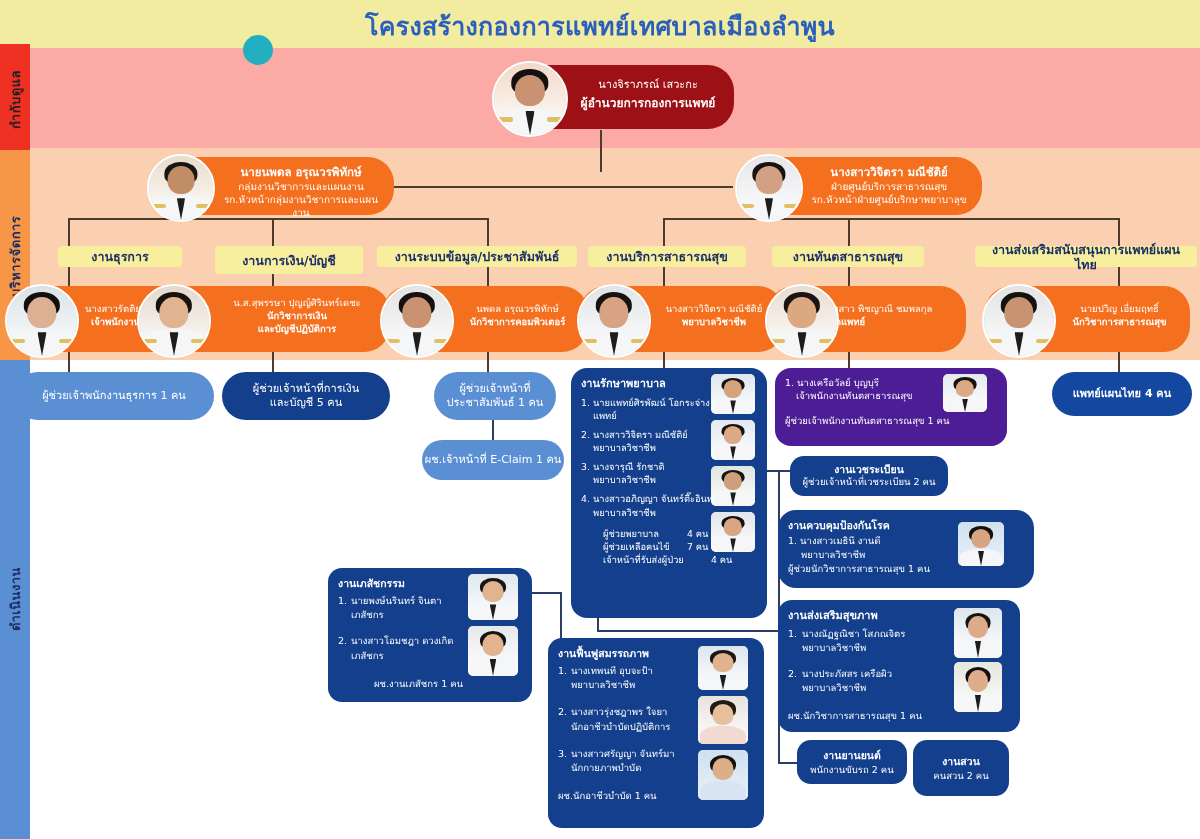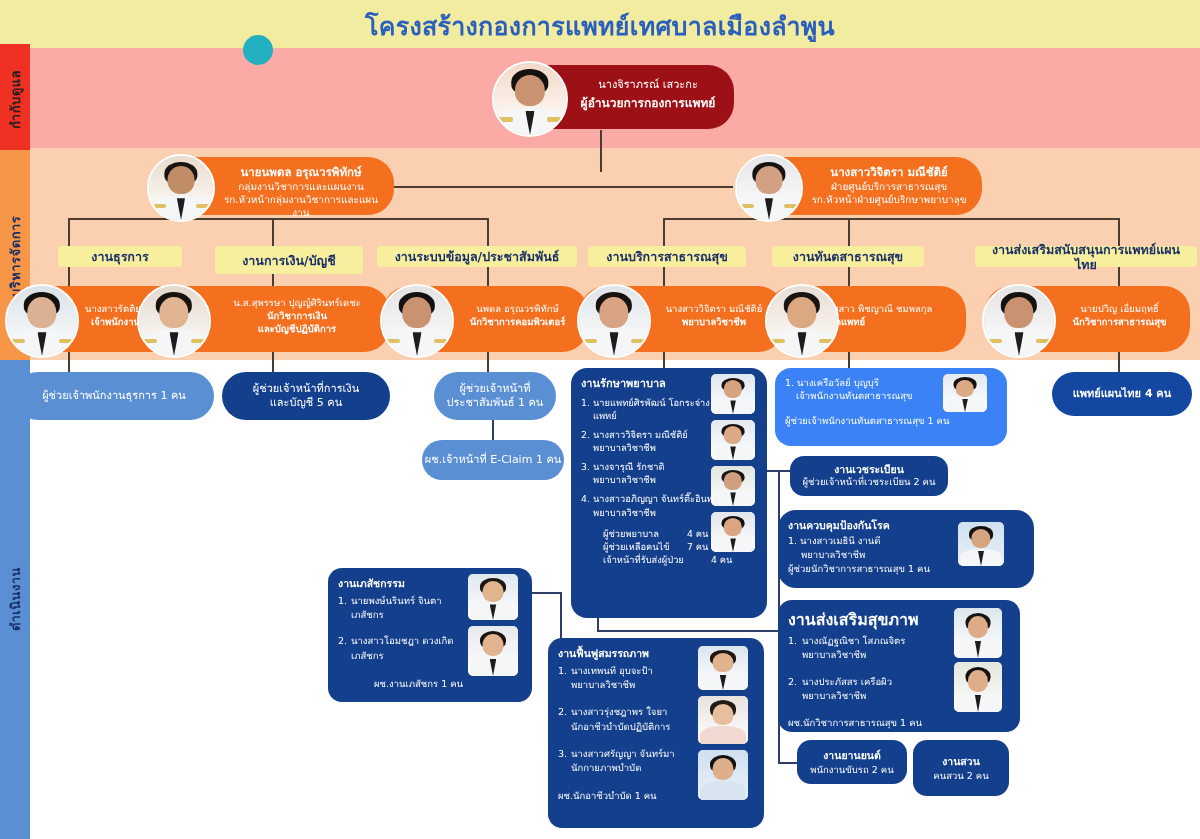--- a/index.html
+++ b/index.html
@@ -81,21 +81,21 @@
   .n-dir .txt{font-size:11px;line-height:1.35;}
   .n-orange{background:#f4701f;}
   .n-orange .txt{font-size:10px;line-height:1.3;}
   .yellow-tag{
     position:absolute;background:#f8ef9e;color:#1b2f66;border-radius:4px;
     font-size:12.5px;font-weight:bold;display:flex;align-items:center;
     justify-content:center;text-align:center;padding:2px 6px;box-sizing:border-box;
     line-height:1.2;
   }
   .n-blue-light{background:#5b8fd4;}
-  .n-blue-mid{background:#3b82f6;}
+  .n-blue-mid{background:#4c1d95;}
   .n-blue-dark{background:#1447a0;}
   .n-blue-navy{background:#133f8c;}
   .n-blue{font-size:11px;line-height:1.3;}
   .ctr{display:flex;align-items:center;justify-content:center;text-align:center;}
   .pad{padding:8px 10px;box-sizing:border-box;}
   .bold{font-weight:bold;}
   .hd{font-weight:bold;text-align:left;}
 </style>
 </head>
 <body>
@@ -465,21 +465,21 @@
         <div class="ph-hair" style="background:#131010;"></div>
           <div class="ph-head" style="background:#d7a481;"></div>
         <div class="ph-body"></div>
           <div class="ph-collar"></div>
         </div>
     </div>
   </div>
 
   <div class="node n-blue-navy" style="left:778px;top:600px;width:242px;height:132px;border-radius:14px;">
     <div class="txt pad" style="font-size:9.5px;line-height:1.5;">
-      <div class="bold" style="font-size:16px;">งานส่งเสริมสุขภาพ</div>
+      <div class="bold" style="font-size:11px;">งานส่งเสริมสุขภาพ</div>
       <div style="display:flex;margin-top:2px;">
         <span style="width:14px;">1.</span>
         <span><span>นางณัฏฐณิชา โสภณจิตร</span><br><span>พยาบาลวิชาชีพ</span></span>
       </div>
       <div style="display:flex;margin-top:12px;">
         <span style="width:14px;">2.</span>
         <span><span>นางประภัสสร เครือผิว</span><br><span>พยาบาลวิชาชีพ</span></span>
       </div>
       <div style="margin-top:13px;">ผช.นักวิชาการสาธารณสุข 1 คน</div>
     </div>

